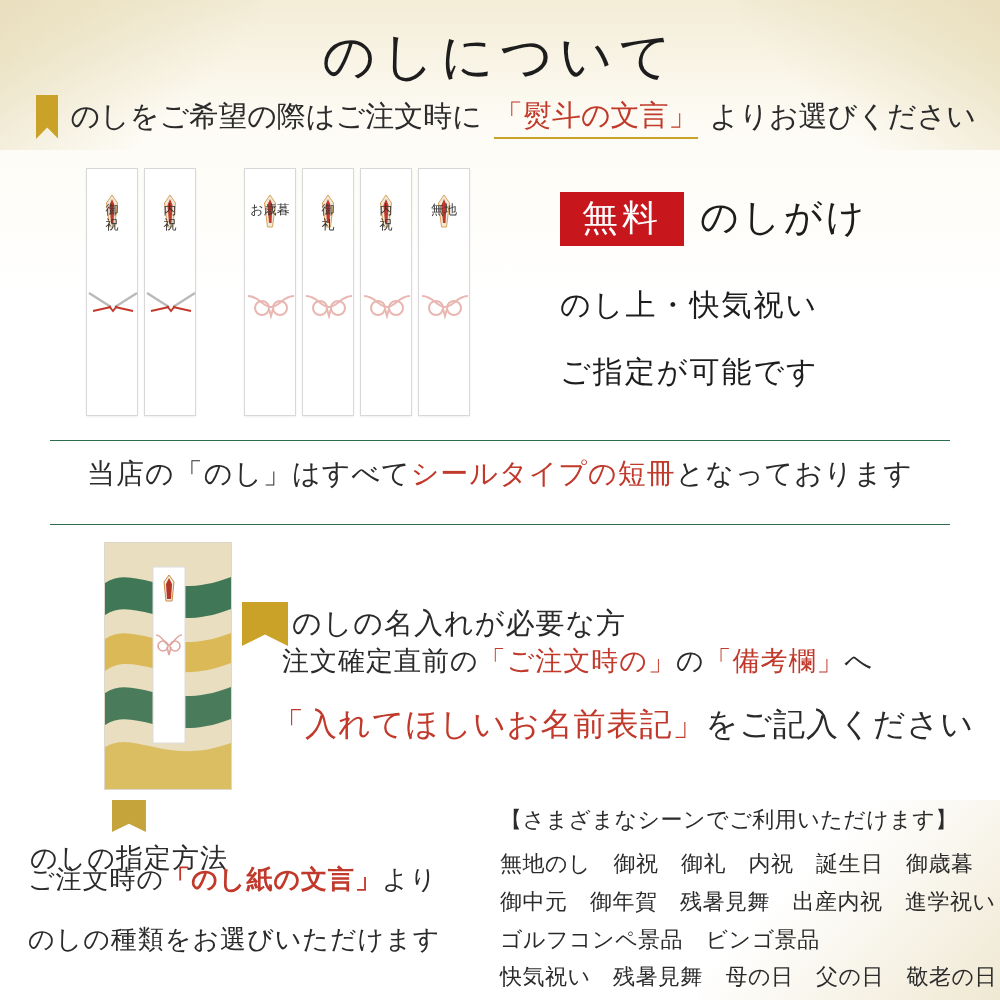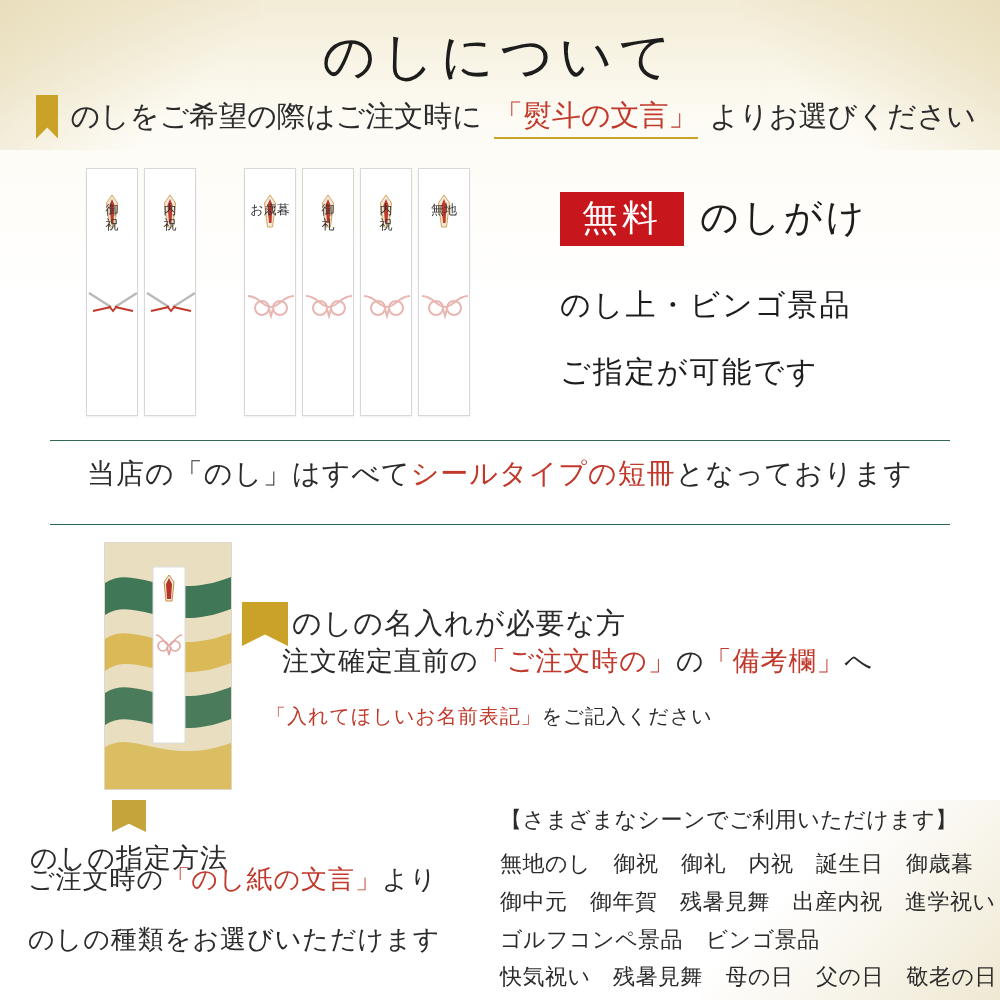--- a/index.html
+++ b/index.html
@@ -153,40 +153,40 @@
   .name-head {
     position:absolute; left:242px; top:602px;
     display:flex; align-items:center; gap:4px;
     font-size:29px; letter-spacing:1px;
   }
   .name-l1 {
     position:absolute; left:282px; top:643px;
     font-size:27px; letter-spacing:1px;
   }
   .name-l2 {
-    position:absolute; left:266px; top:703px;
-    font-size:20px; letter-spacing:1px;
+    position:absolute; left:272px; top:703px;
+    font-size:32px; letter-spacing:1px;
   }
   .name-l1 .accent, .name-l2 .accent { color:#c0392b; }
 
   
   .how-head {
     position:absolute; left:30px; top:800px;
     display:flex; align-items:center; gap:8px;
     font-size:27px; letter-spacing:1px;flex-direction:column;
   }
   .how-l1 {
     position:absolute; left:28px; top:862px;
     font-size:26px; letter-spacing:1px;
   }
   .how-l2 {
     position:absolute; left:28px; top:922px;
     font-size:26px; letter-spacing:1px;
   }
-  .how-l1 .accent { color:#c0392b; }
+  .how-l1 .accent { color:#c0392b;font-weight:bold; }
 
   
   .scene-head {
     position:absolute; left:500px; top:805px;
     font-size:22px; letter-spacing:0.5px;
   }
   .scene-list {
     position:absolute; left:500px; top:845px;
     width:490px;
     font-size:22px;
@@ -335,21 +335,21 @@
           </svg>
       </div>
     </div>
 
   </div>
 
   <div class="free-row">
     <span class="free-badge">無料</span>
     <span class="free-text">のしがけ</span>
   </div>
-  <div class="right-line1">のし上・ビンゴ景品</div>
+  <div class="right-line1">のし上・快気祝い</div>
   <div class="right-line2">ご指定が可能です</div>
 
   <div class="rule top"></div>
   <div class="band-text">
     <span>当店の「のし」はすべて</span><span class="accent">シールタイプの短冊</span><span>となっております</span>
   </div>
   <div class="rule bottom"></div>
 
   <div class="photo">
     <svg width="126" height="246" viewBox="0 0 126 246">

